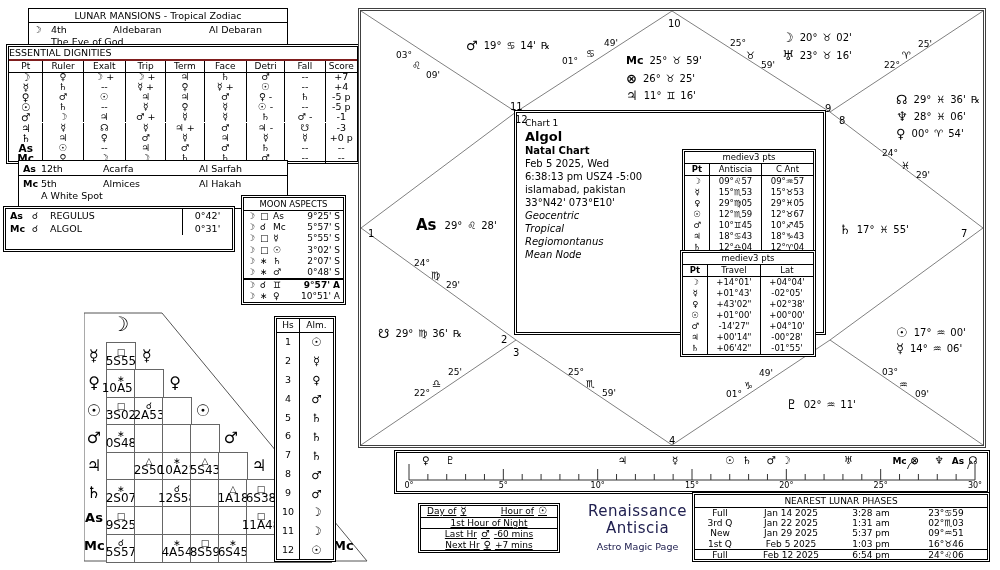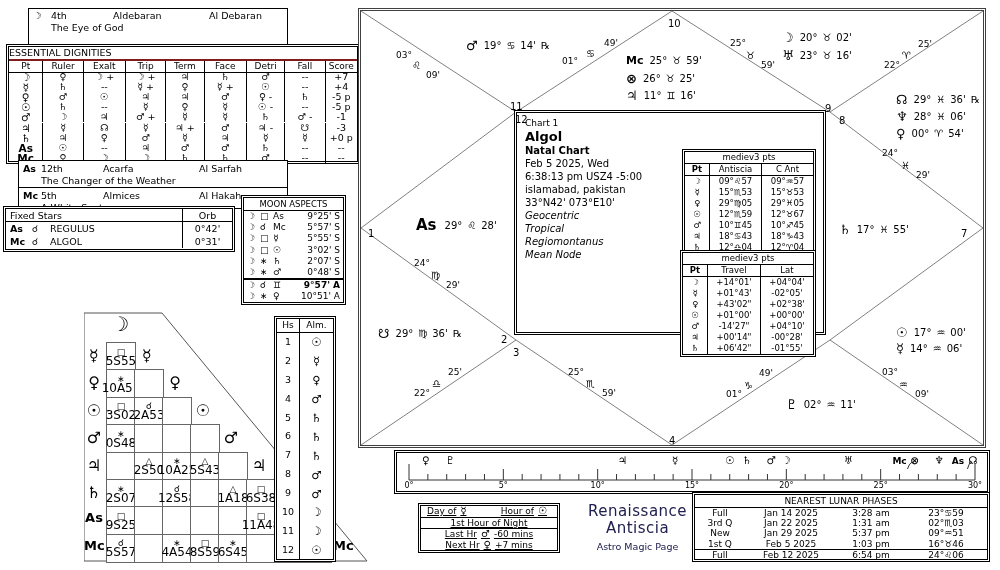--- a/index.html
+++ b/index.html
@@ -111,20 +111,21 @@
   .ph-r>div{text-align:center;}
   .ph-c0{width:50px;}.ph-c1{width:92px;}.ph-c2{width:68px;}.ph-c3{flex:1;}
   .ph-last{border-top:1px solid #000;}
 </style>
 </head>
 <body>
 
 <div class="canvas">
 
   <div class="abs sng lm-box">
+    <div class="lm-title">LUNAR MANSIONS - Tropical Zodiac</div>
     <div class="lm-row">
       <span class="lm-pt">☽</span>
       <span class="lm-num">4th</span>
       <span class="lm-name">Aldebaran</span>
       <span>Al Debaran</span>
     </div>
     <div class="lm-mean">The Eye of God</div>
   </div>
 
   <div class="abs dbl ed-box">
@@ -244,38 +245,33 @@
   </div>
 
   <div class="abs sng asmc-box">
     <div class="asmc-half first">
       <div class="lm-row">
         <span class="lm-pt">As</span>
         <span class="lm-num">12th</span>
         <span class="lm-name">Acarfa</span>
         <span>Al Sarfah</span>
       </div>
-      <div class="lm-mean">The Changer of the Weather</div>
     </div>
     <div class="asmc-half">
       <div class="lm-row">
         <span class="lm-pt">Mc</span>
         <span class="lm-num">5th</span>
         <span class="lm-name">Almices</span>
         <span>Al Hakah</span>
       </div>
       <div class="lm-mean">A White Spot</div>
     </div>
   </div>
 
   <div class="abs dbl fs-box">
-    <div class="fs-row fs-hdr">
-      <div class="fs-main">Fixed Stars</div>
-      <div class="fs-orb">Orb</div>
-    </div>
     <div class="fs-row">
       <div class="fs-main">
         <span class="fs-pt">As</span>
         <span class="fs-asp">☌</span>
         <span>REGULUS</span>
       </div>
       <div class="fs-orb">0°42'</div>
     </div>
     <div class="fs-row">
       <div class="fs-main">

